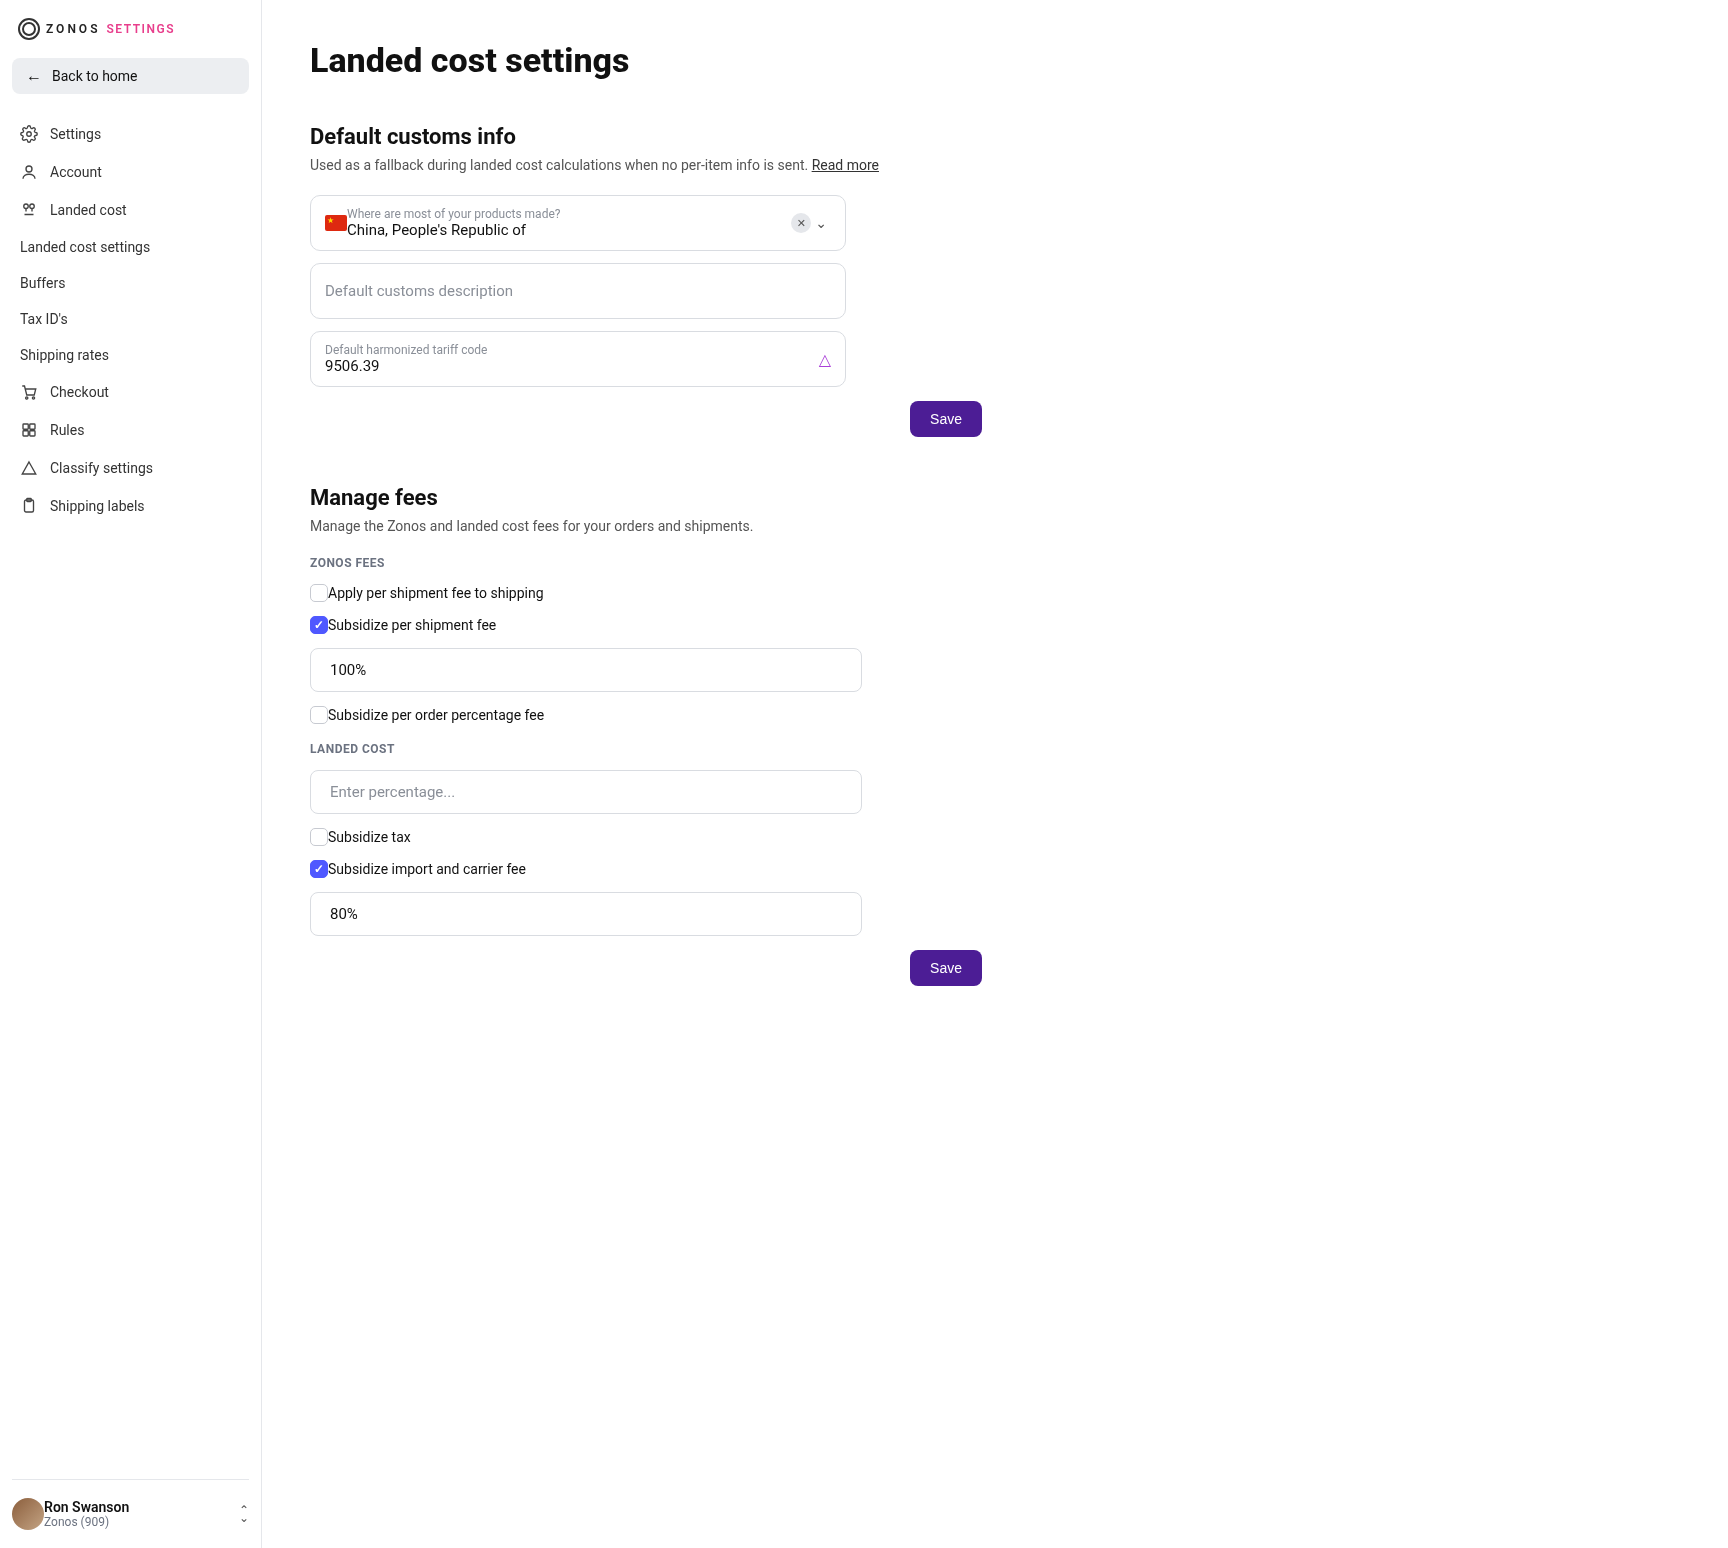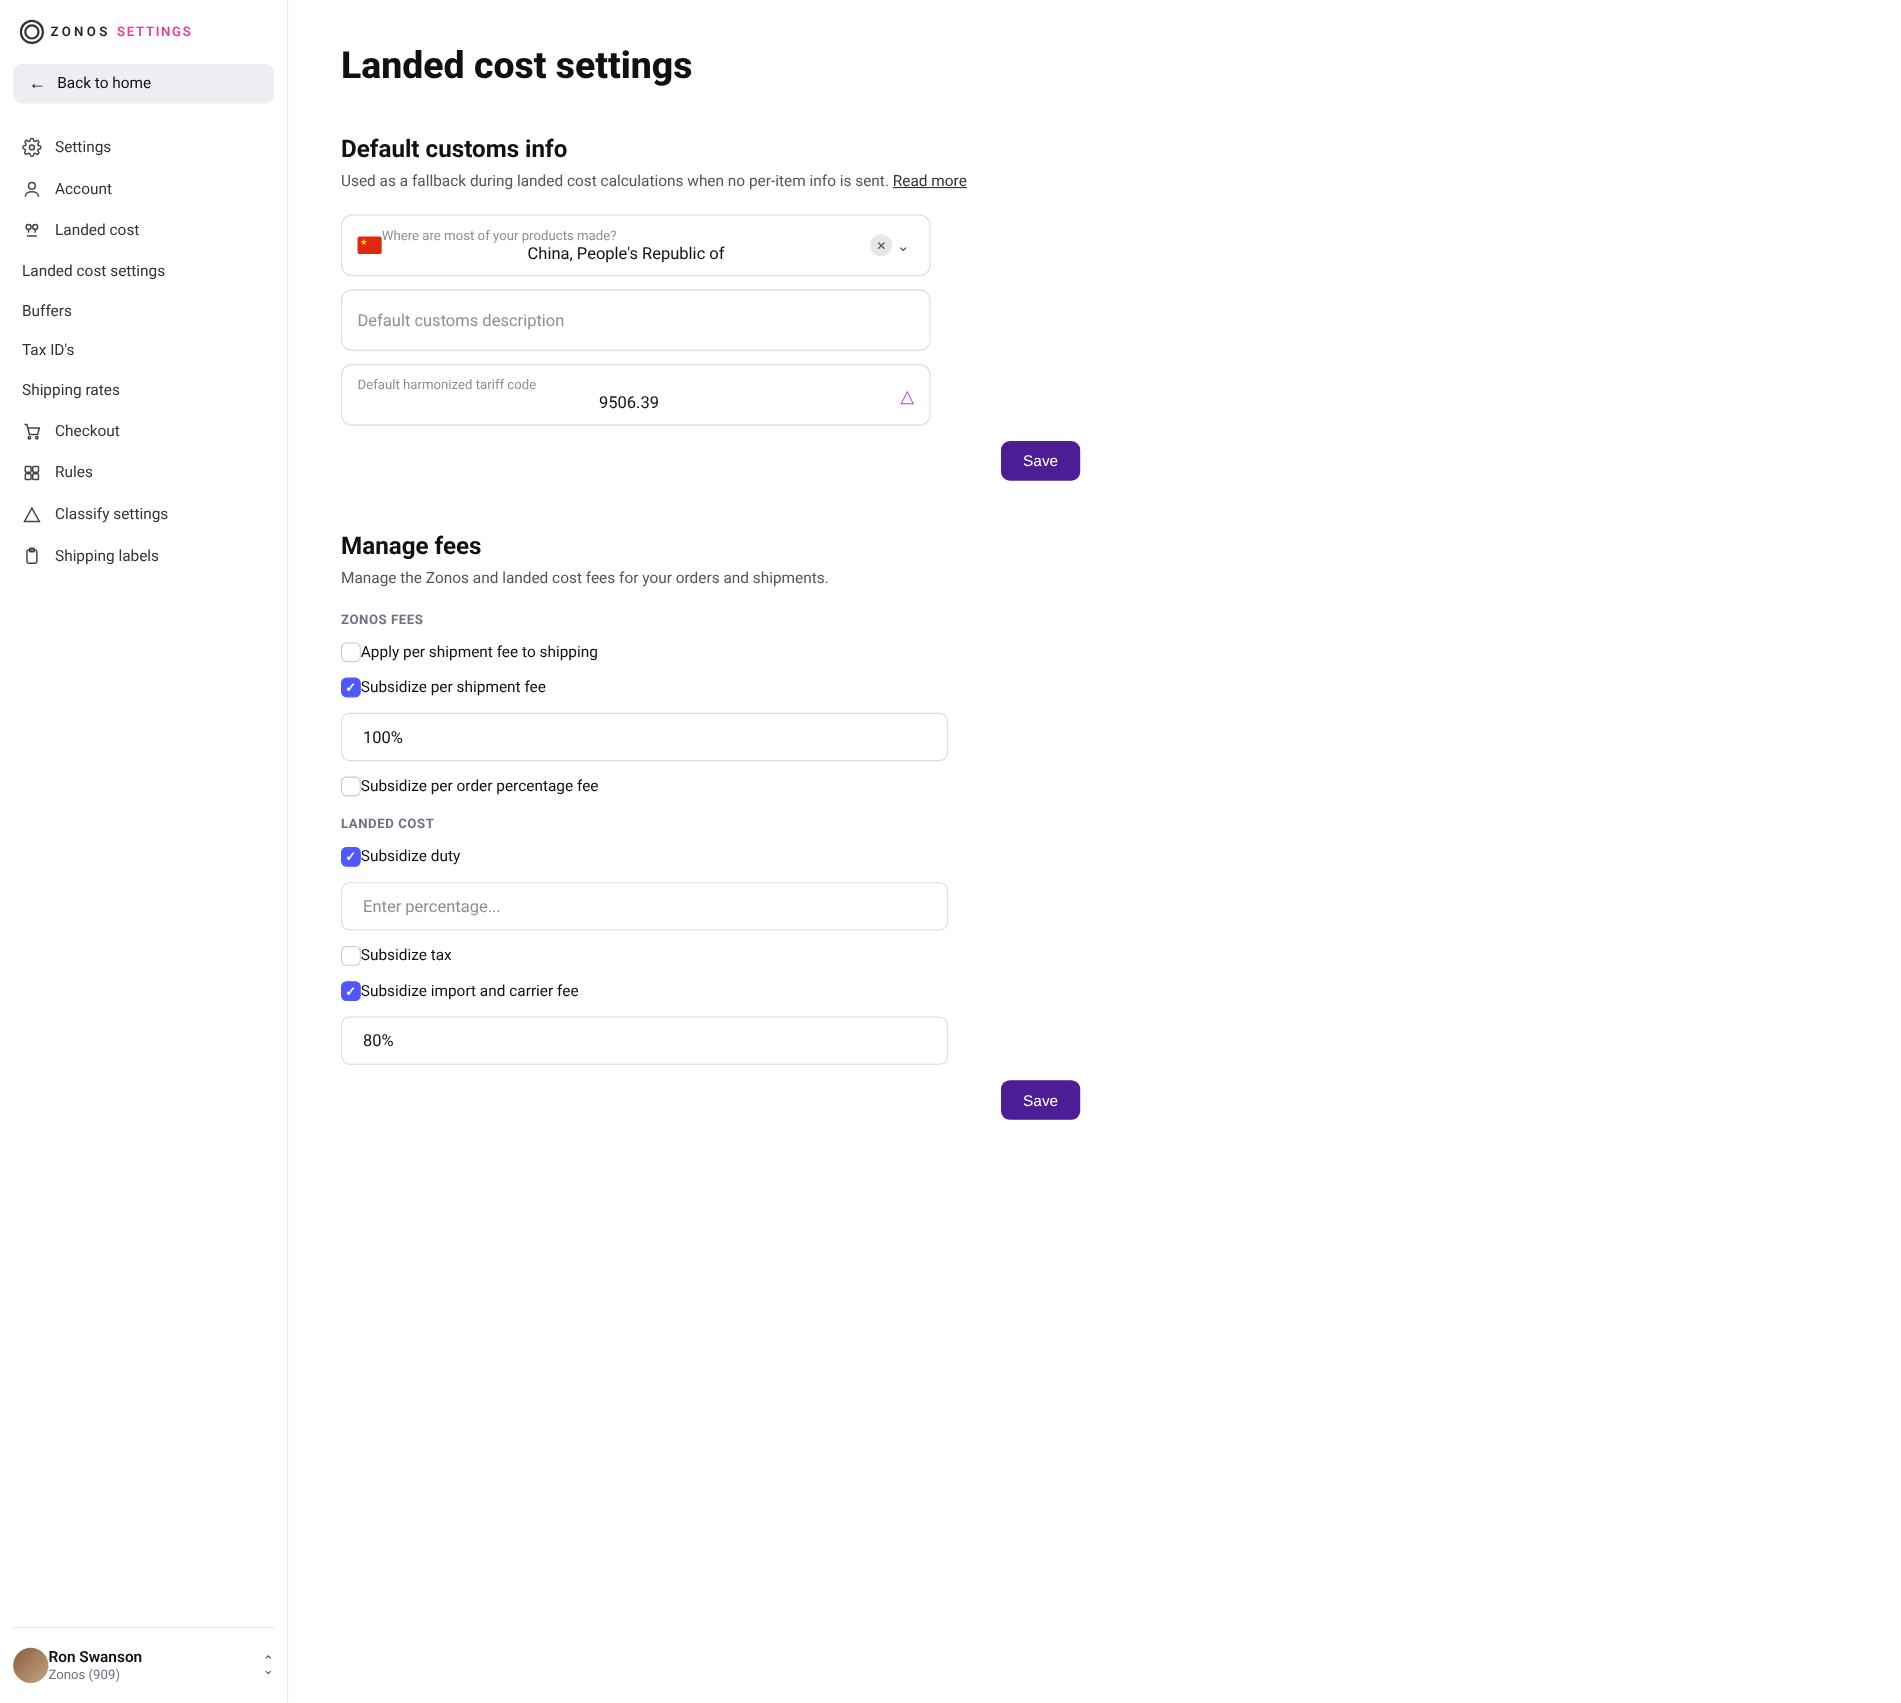--- a/index.html
+++ b/index.html
@@ -25,21 +25,21 @@
 .page-title { font-size: 34px; font-weight: 800; margin-bottom: 44px; }
 .section-title { font-size: 22px; font-weight: 700; margin-bottom: 8px;}
 .section-desc { color:#555; font-size:14px; margin-bottom: 22px;}
 .section-desc a { color:#333; text-decoration: underline; cursor:pointer;}
 .field { border:1px solid #d9dce1; border-radius:10px; padding:8px 14px; margin-bottom:12px; display:flex; align-items:center; min-height:56px; width: 536px;}
 .field.single-line { padding: 0 14px; }
 .field .flag { width:22px; height:16px; background:#de2910; border-radius:2px; position:relative; flex-shrink:0;}
 .field .flag::after { content:"★"; color:#ffde00; font-size:8px; position:absolute; left:2px; top:1px;}
 .field-body { flex:1; }
 .field-label { font-size:12px; color:#8a8f98; }
-.field-value { font-size:15px; color:#111;text-align:center; }
+.field-value { font-size:15px; color:#111; }
 .field-placeholder { font-size:15px; color:#8a8f98; }
 .field .clear { width:20px; height:20px; border-radius:50%; background:#e5e7eb; display:flex; align-items:center; justify-content:center; font-size:11px; color:#555; cursor:pointer;}
 .field .chev { color:#555; cursor:pointer; padding:0 4px;}
 .classify-ic { color:#aa3fd8; font-size:16px;}
 .btn-row { width:672px; display:flex; justify-content:flex-end; margin-top:14px; margin-bottom:48px;}
 .btn { background:#4c1d95; color:#fff; border:none; border-radius:8px; padding:10px 20px; font-size:14px; font-weight:500; cursor:pointer;}
 .subhead { font-size:12px; font-weight:700; letter-spacing:0.5px; color:#6b7280; margin:18px 0 14px;}
 .check-row { display:flex; align-items:center; gap:0; margin:14px 0; cursor:pointer;}
 .chk { width:18px; height:18px; border:1.5px solid #c7cad1; border-radius:5px; display:flex; align-items:center; justify-content:center; flex-shrink:0;}
 .chk.checked { background:#4f58ff; border-color:#4f58ff; }
@@ -212,24 +212,20 @@
     </div>
     <div class="text-input">100%</div>
 
     <div class="check-row">
       <span class="chk"></span>
       <span>Subsidize per order percentage fee</span>
     </div>
 
     <div class="subhead">LANDED COST</div>
 
-    <div class="check-row">
-      <span class="chk checked"></span>
-      <span>Subsidize duty</span>
-    </div>
     <div class="text-input ph">Enter percentage...</div>
 
     <div class="check-row">
       <span class="chk"></span>
       <span>Subsidize tax</span>
     </div>
 
     <div class="check-row">
       <span class="chk checked"></span>
       <span>Subsidize import and carrier fee</span>

